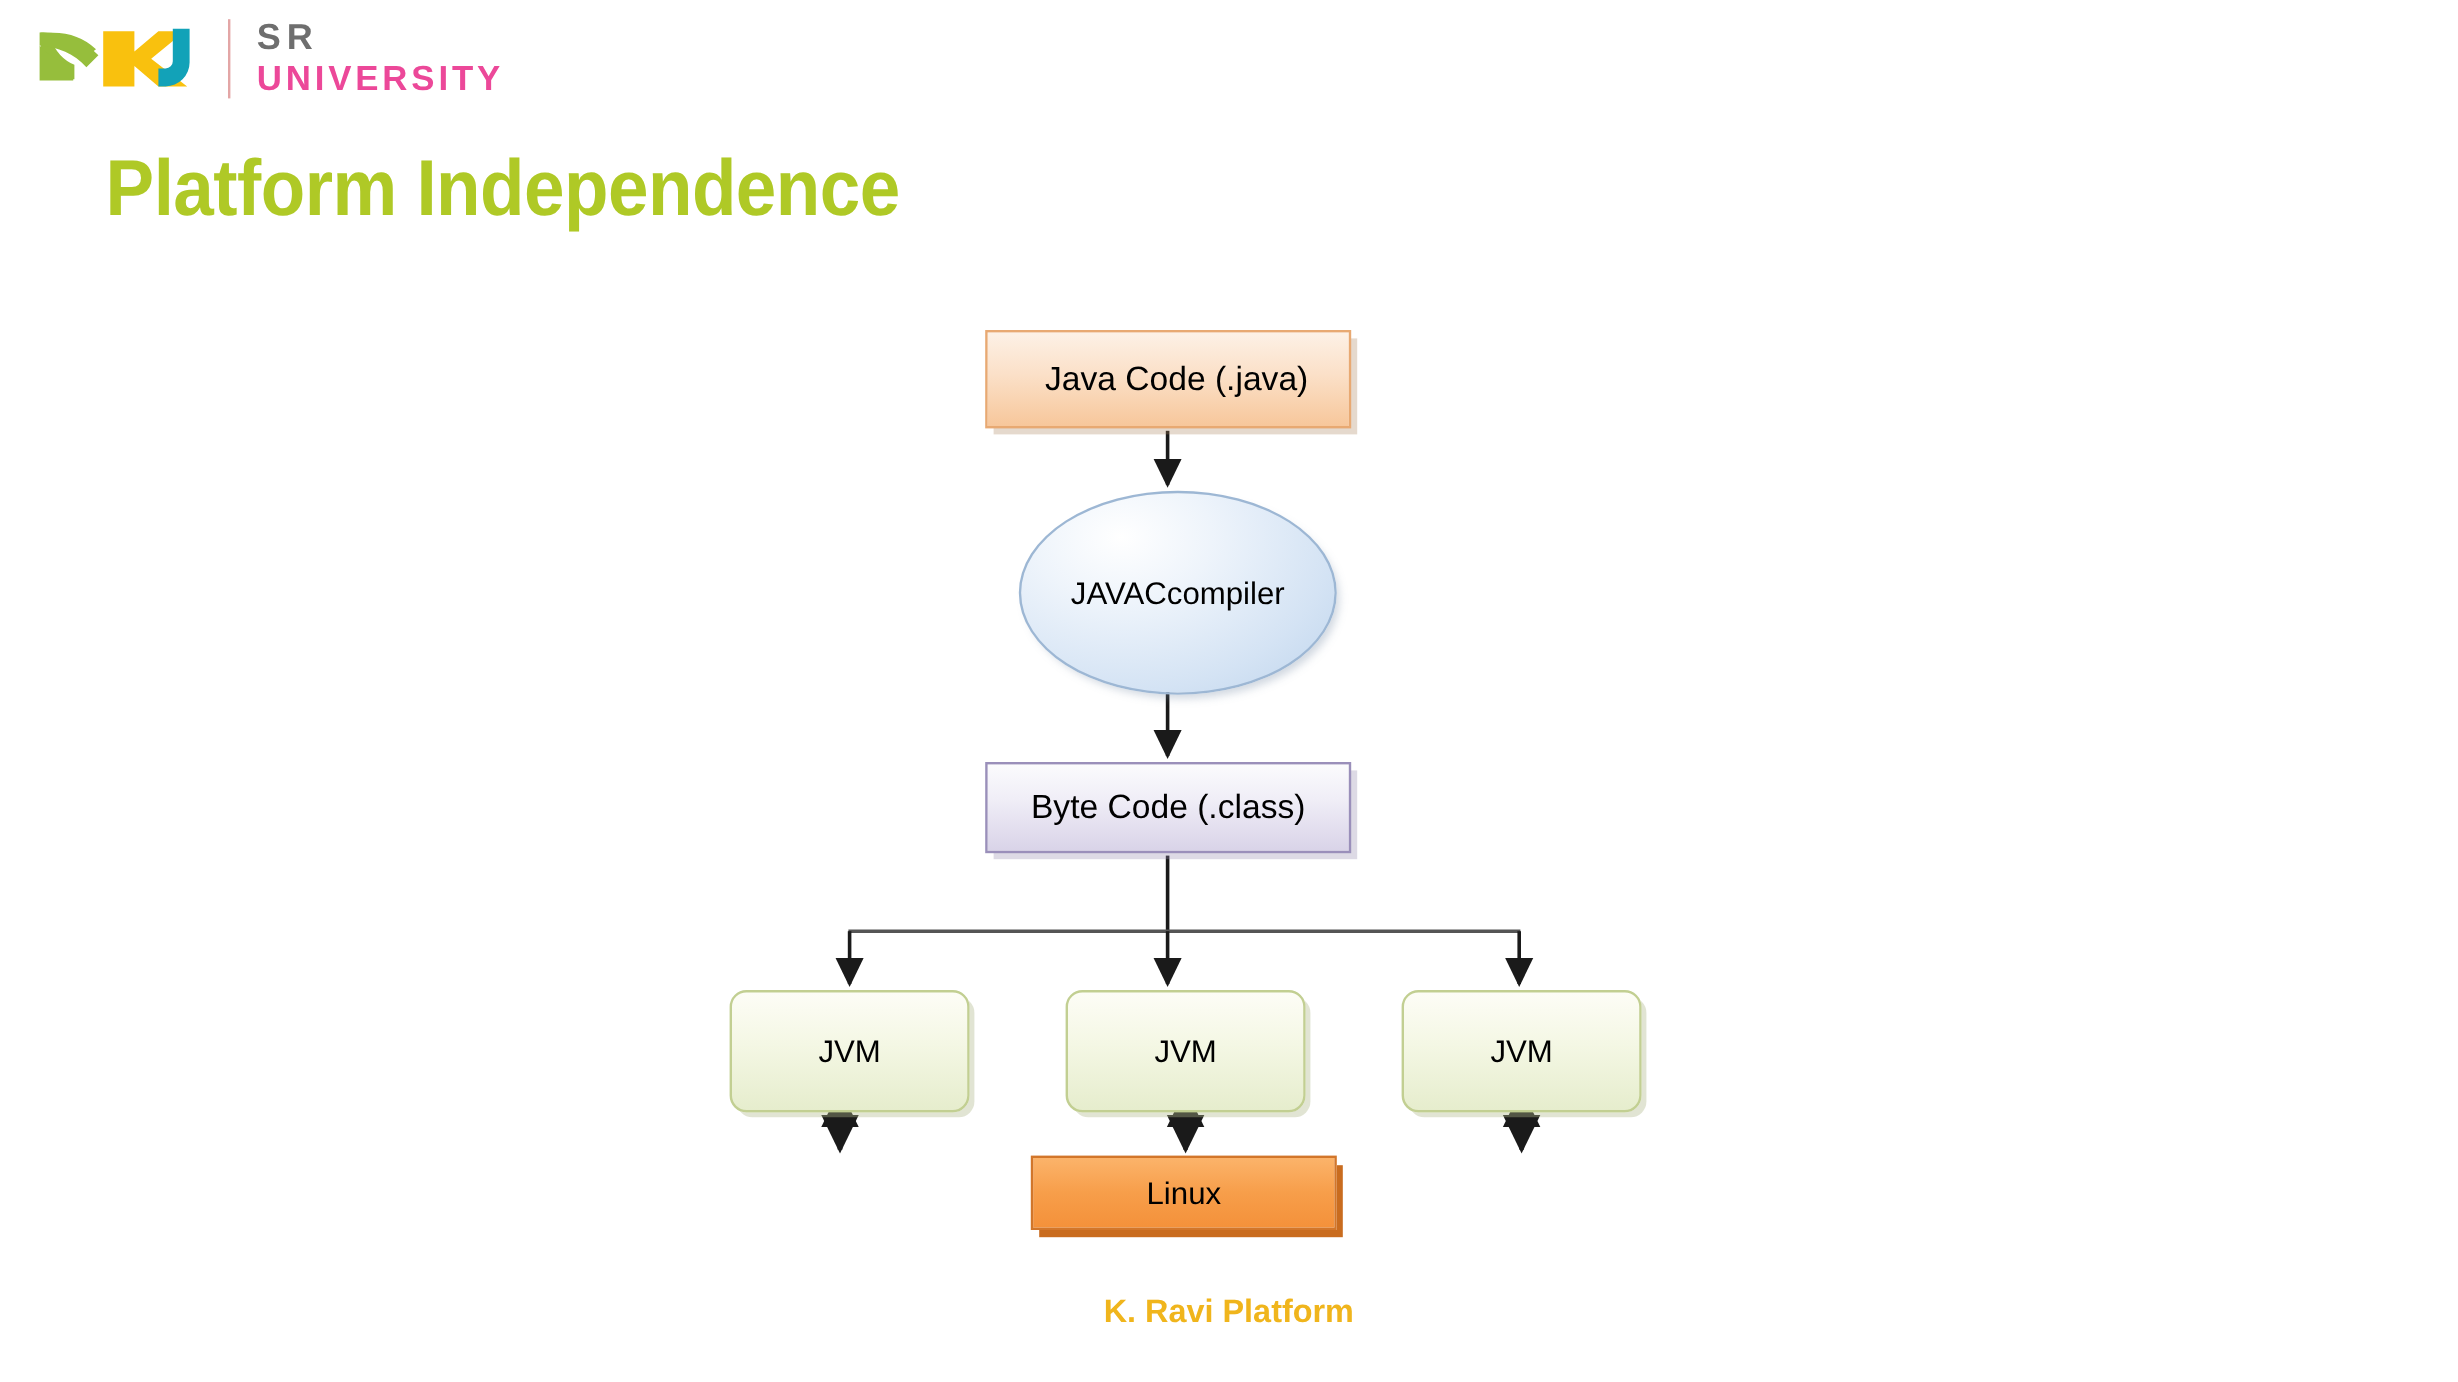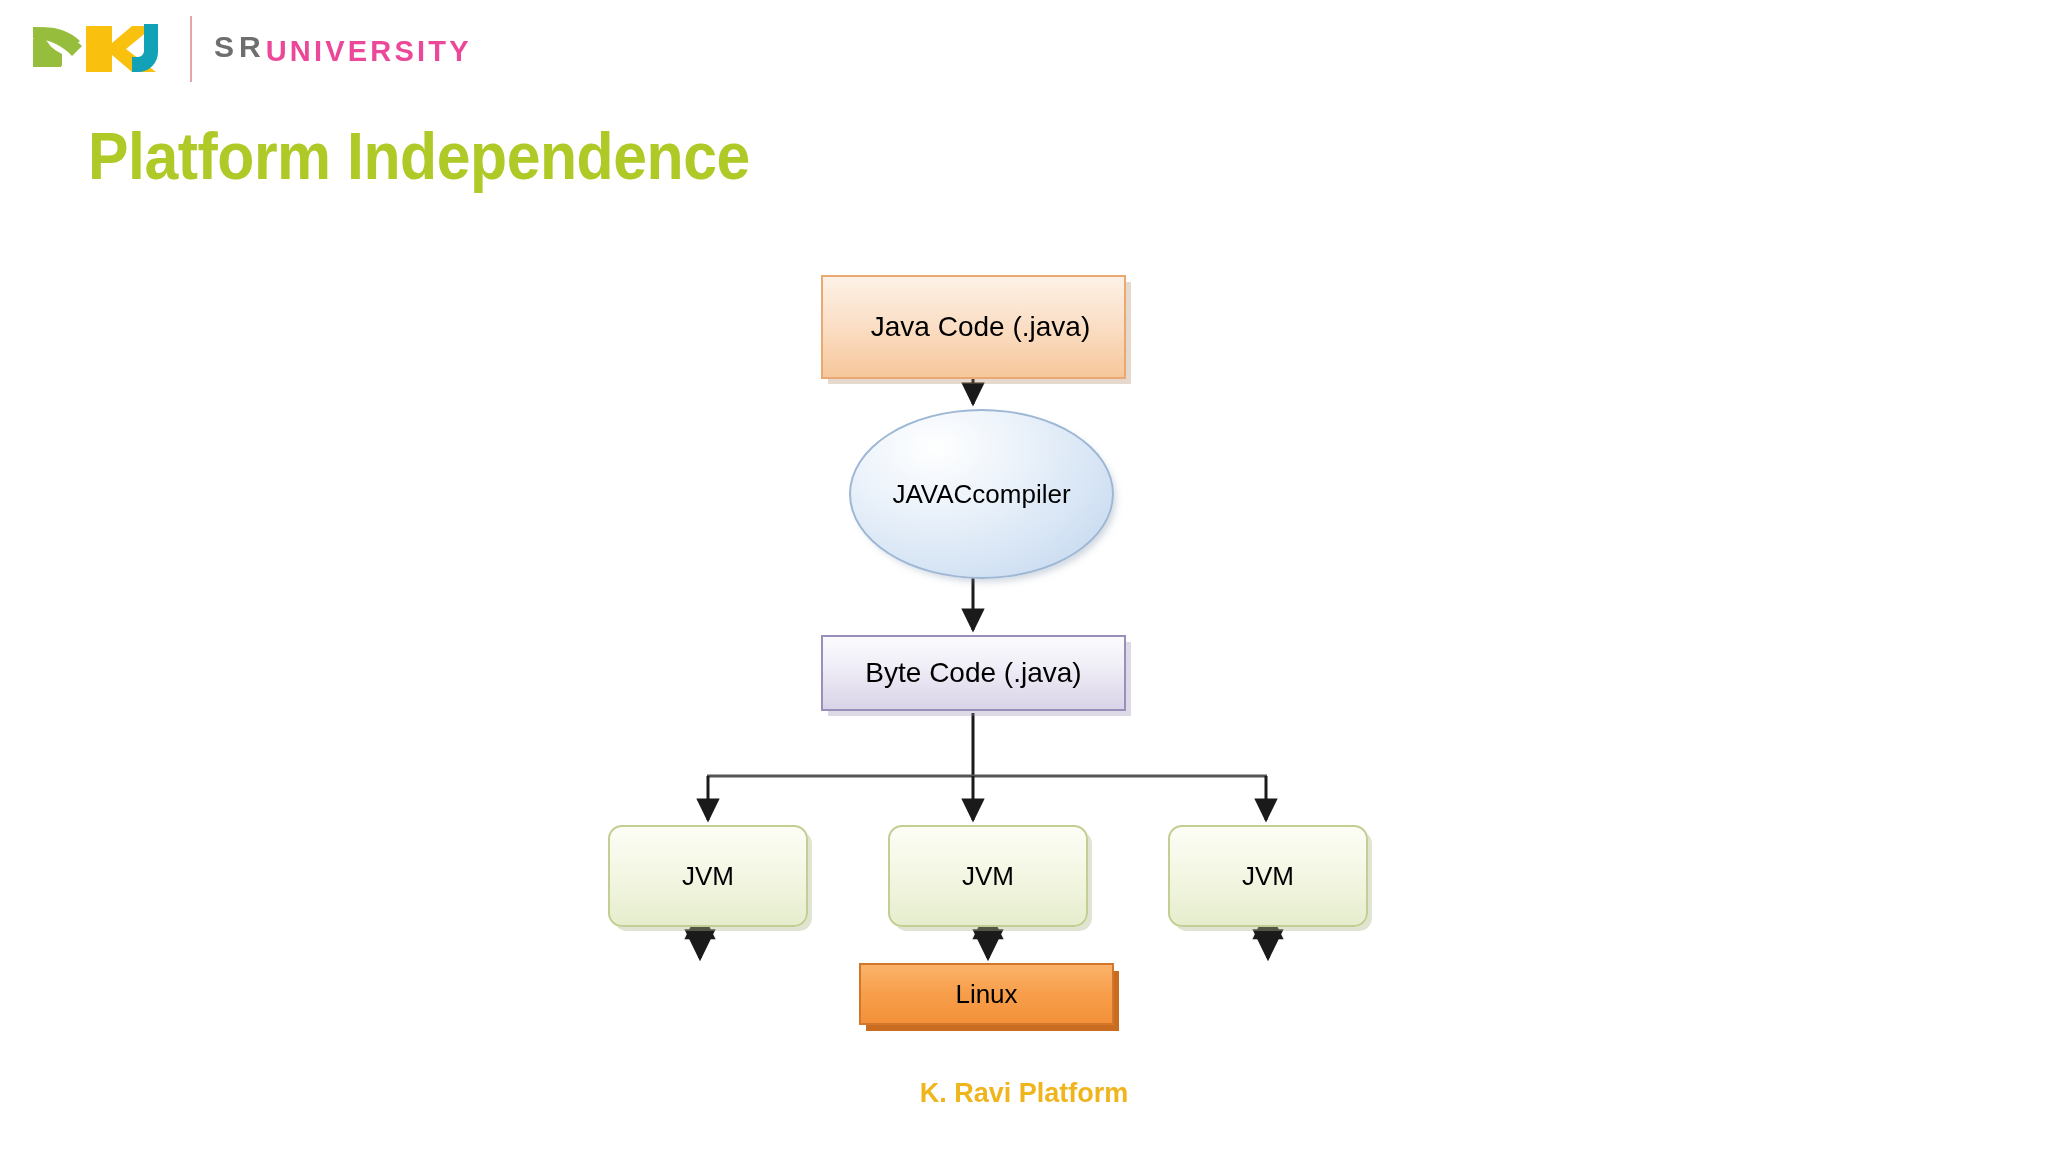--- a/index.html
+++ b/index.html
@@ -32,21 +32,21 @@
   }
   #logo-divider {
     width: 2px;
     height: 66px;
     background: #e3a6a6;
     margin-left: 14px;
     margin-right: 22px;
   }
   #logo-wordmark {
     display: flex;
-    flex-direction: row;
+    flex-direction: column;
     justify-content: center;
     line-height: 1;
   }
   #logo-sr {
     font-family: "Liberation Sans", sans-serif;
     font-size: 30px;
     font-weight: bold;
     color: #6e6e6e;
     letter-spacing: 5px;
   }
@@ -100,21 +100,21 @@
     text-align: center;
     color: #000000;
     font-family: "Liberation Sans", sans-serif;
   }
 
   
   #node-java-code {
     left: 821px;
     top: 275px;
     width: 305px;
-    height: 104px;
+    height: 82px;
     background: linear-gradient(to bottom, #fdf1e6 0%, #fbe0c8 45%, #f7c79b 100%);
     border: 2px solid #e8a972;
     font-size: 28px;
     box-shadow: 6px 6px 0 -1px rgba(170,130,90,0.30);
     padding-left: 14px;
   }
 
   
   #node-javac {
     left: 849px;
@@ -241,21 +241,21 @@
     <line x1="1268" y1="912" x2="1268" y2="958" stroke="#1A1A1A" stroke-width="4" marker-end="url(#arrowhead)" marker-start="url(#arrowtail)"></line>
   </svg>
 
   <div class="node" id="node-java-code">Java Code (.java)</div>
 
   <div class="node" id="node-javac">
     <span>JAVAC</span>
     <span>compiler</span>
   </div>
 
-  <div class="node" id="node-byte-code">Byte Code (.java)</div>
+  <div class="node" id="node-byte-code">Byte Code (.class)</div>
 
   <div class="node node-jvm" id="node-jvm-0">JVM</div>
   <div class="node node-jvm" id="node-jvm-1">JVM</div>
   <div class="node node-jvm" id="node-jvm-2">JVM</div>
 
   <div class="node node-os" id="node-os-1">Linux</div>
 
 </div>
 
 <div id="footer-credit">K. Ravi Platform</div>

